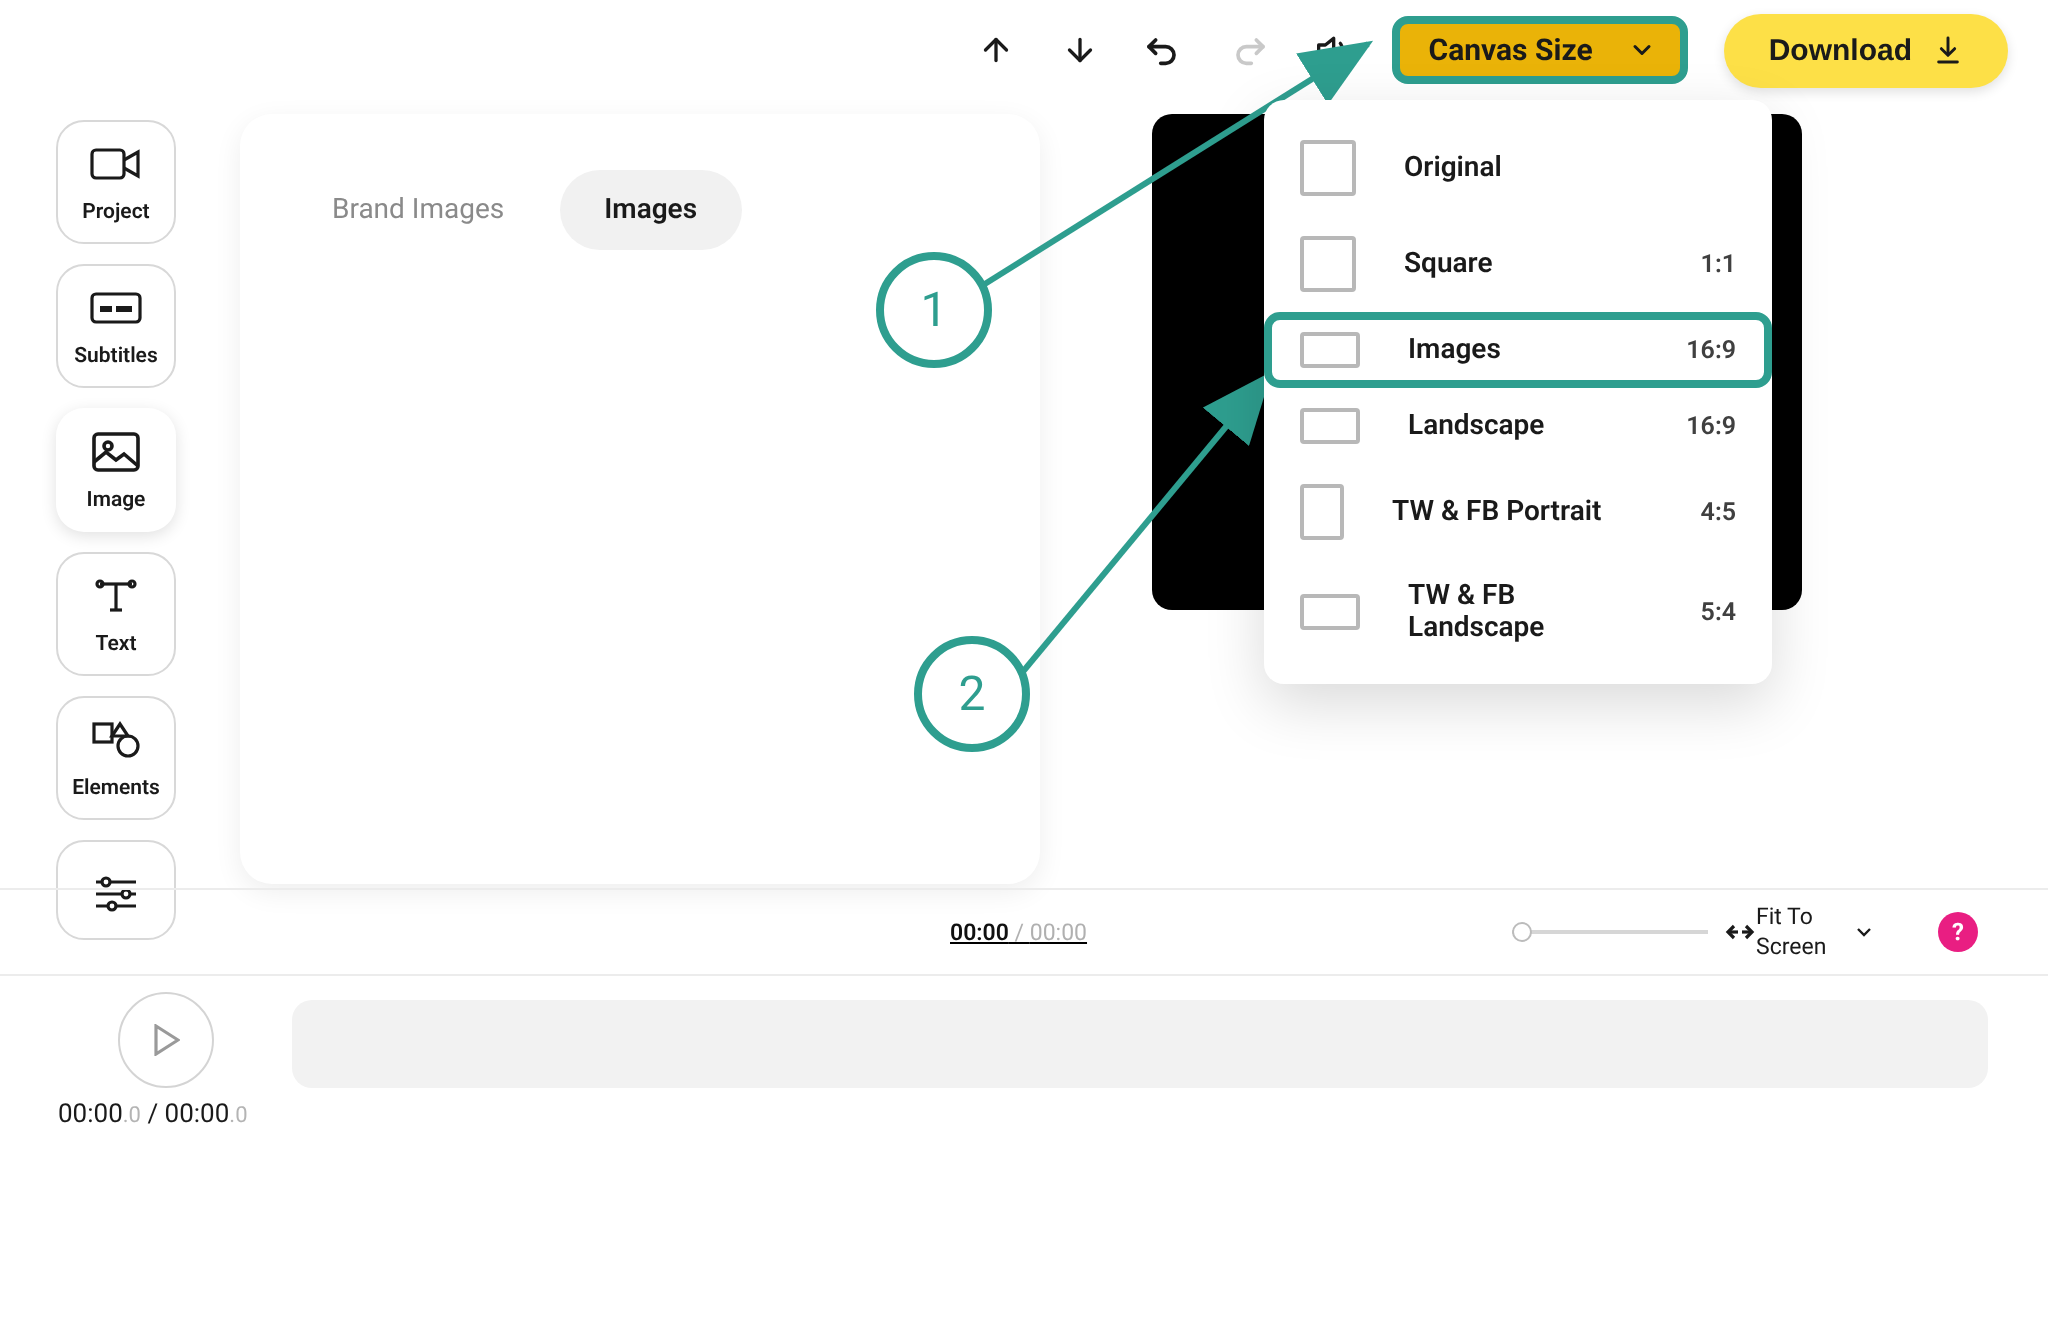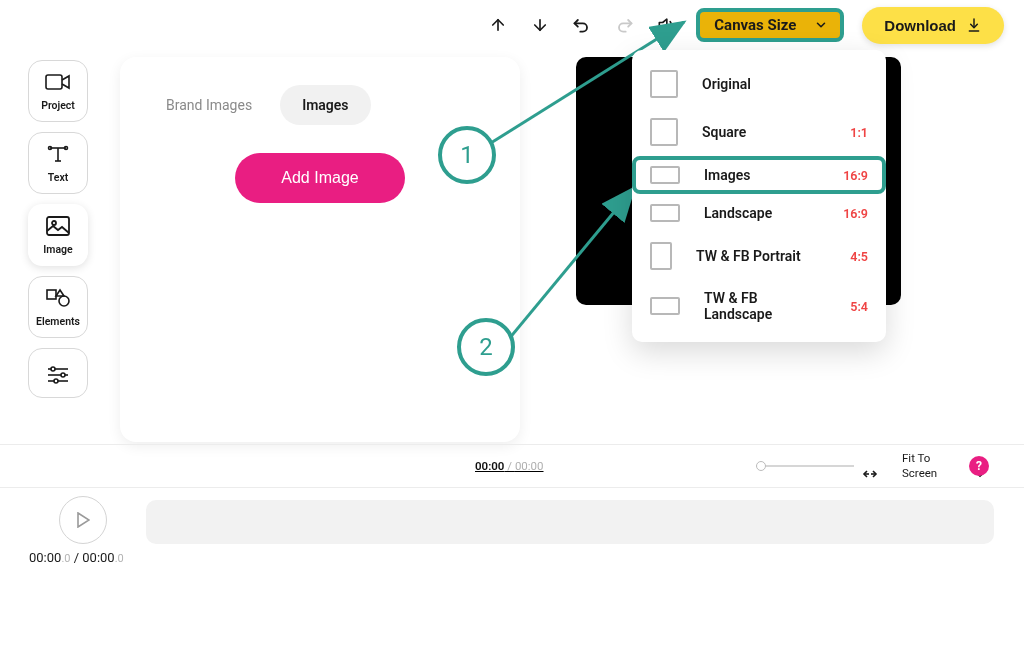--- a/index.html
+++ b/index.html
@@ -30,38 +30,38 @@
     .add-image-btn { margin:28px auto 0; display:block; width:170px; height:50px; border:none; border-radius:26px; background:#e91e82; color:#fff; font-size:16px; font-weight:500; cursor:pointer; }
 
     
     .canvas-dropdown { position:absolute; top:50px; left:632px; width:254px; background:#fff; border-radius:10px; box-shadow:0 10px 30px rgba(0,0,0,0.15); padding:10px 0; z-index:5; }
     .dd-item { display:flex; align-items:center; gap:24px; padding:10px 18px; cursor:pointer; position:relative; }
     .dd-item .thumb { width:28px; height:28px; border:2px solid #b8b8b8; border-radius:2px; }
     .dd-item .thumb.square { width:28px; height:28px; }
     .dd-item .thumb.wide { width:30px; height:18px; }
     .dd-item .thumb.portrait { width:22px; height:28px; }
     .dd-item .name { font-size:14px; font-weight:600; color:#1a1a1a; flex:1; }
-    .dd-item .ratio { font-size:12.5px; font-weight:600; color:#ef4444; }
+    .dd-item .ratio { font-size:12.5px; font-weight:600; color:#404040; }
     .dd-item.highlighted { outline:4px solid #2e9e8f; outline-offset:-4px; border-radius:8px; }
 
     
     .video-preview { position:absolute; top:57px; left:576px; width:325px; height:248px; background:#000; border-radius:10px; z-index:1; }
 
     
     .anno-circle { position:absolute; width:58px; height:58px; border:4px solid #2e9e8f; border-radius:50%; background:#fff; display:flex; align-items:center; justify-content:center; font-size:24px; color:#2e9e8f; font-weight:400; z-index:6; }
     .anno-line { position:absolute; z-index:4; }
 
     
     .time-bar { position:absolute; top:444px; left:0; width:1024px; height:44px; border-top:1px solid #ececec; border-bottom:1px solid #ececec; display:flex; align-items:center; }
     .time-bar .time-label { position:absolute; left:475px; font-size:11.5px;text-decoration:underline; }
     .time-bar .time-label .cur { color:#101010; font-weight:600; }
     .time-bar .time-label .dur { color:#b0b0b0; }
     .zoom-slider { position:absolute; left:756px; top:50%; transform:translateY(-50%); width:98px; height:2px; background:#d6d6d6; }
     .zoom-slider .dot { position:absolute; left:0; top:-4px; width:10px; height:10px; border-radius:50%; background:#fff; border:1px solid #bcbcbc; }
-    .fit-block { position:absolute; left:862px; display:flex; align-items:flex-end; gap:24px; }
+    .fit-block { position:absolute; left:862px; display:flex; align-items:center; gap:0; }
     .fit-block .fit-icon { color:#1a1a1a; }
     .fit-block .fit-text { font-size:11.5px; color:#1a1a1a; line-height:1.3; width:48px; }
     .fit-block .chev { color:#1a1a1a; }
     .help-dot { position:absolute; left:969px; width:20px; height:20px; border-radius:50%; background:#e91e82; color:#fff; font-size:12px; font-weight:700; display:flex; align-items:center; justify-content:center; cursor:pointer; }
 
     
     .timeline-area { position:absolute; top:490px; left:0; width:820px; height:170px; }
     .play-circle { position:absolute; top:6px; left:59px; width:48px; height:48px; border:1px solid #d4d4d4; border-radius:50%; display:flex; align-items:center; justify-content:center; cursor:pointer; }
     .pcounter { position:absolute; top:60px; left:29px; font-size:13px; color:#1a1a1a; }
     .pcounter .sm { color:#b4b4b4; font-size:11px; }
@@ -122,39 +122,49 @@
     <div class="ico">
       <svg width="26" height="18" viewBox="0 0 26 18" fill="none" stroke="#1a1a1a" stroke-width="1.6">
           <rect x="1" y="2" width="16" height="14" rx="2"></rect>
           <path d="M17 7l7-4v12l-7-4"></path>
         </svg>
     </div>
     <div class="lbl">Project</div>
   </div>
   <div class="nav-item outlined">
     <div class="ico">
+      <svg width="26" height="16" viewBox="0 0 26 16" fill="none" stroke="#1a1a1a" stroke-width="1.6">
+          <rect x="1" y="1" width="24" height="14" rx="2"></rect>
+          <rect x="5" y="7" width="6" height="3" fill="#1a1a1a" stroke="none"></rect>
+          <rect x="13" y="7" width="8" height="3" fill="#1a1a1a" stroke="none"></rect>
+        </svg>
+    </div>
+    <div class="lbl">Subtitles</div>
+  </div>
+  <div class="nav-item active">
+    <div class="ico">
+      <svg width="24" height="20" viewBox="0 0 24 20" fill="none" stroke="#1a1a1a" stroke-width="1.8">
+          <rect x="1" y="1" width="22" height="18" rx="2"></rect>
+          <circle cx="8" cy="7" r="2"></circle>
+          <path d="M1 15l6-5 5 4 4-3 7 6"></path>
+        </svg>
+    </div>
+    <div class="lbl">Image</div>
+  </div>
+  <div class="nav-item outlined">
+    <div class="ico">
       <svg width="22" height="20" viewBox="0 0 22 20" fill="none" stroke="#1a1a1a" stroke-width="1.6">
           <path d="M3 4h16"></path>
           <path d="M11 4v13"></path>
           <path d="M8 17h6"></path>
           <circle cx="3" cy="4" r="1.5"></circle>
           <circle cx="19" cy="4" r="1.5"></circle>
         </svg>
     </div>
     <div class="lbl">Text</div>
-  </div>
-  <div class="nav-item active">
-    <div class="ico">
-      <svg width="24" height="20" viewBox="0 0 24 20" fill="none" stroke="#1a1a1a" stroke-width="1.8">
-          <rect x="1" y="1" width="22" height="18" rx="2"></rect>
-          <circle cx="8" cy="7" r="2"></circle>
-          <path d="M1 15l6-5 5 4 4-3 7 6"></path>
-        </svg>
-    </div>
-    <div class="lbl">Image</div>
   </div>
   <div class="nav-item outlined">
     <div class="ico">
       <svg width="24" height="20" viewBox="0 0 24 20" fill="none" stroke="#1a1a1a" stroke-width="1.6">
           <rect x="1" y="2" width="9" height="9"></rect>
           <circle cx="18" cy="13" r="5"></circle>
           <path d="M14 2l4 6h-8z" fill="none"></path>
         </svg>
     </div>
     <div class="lbl">Elements</div>
@@ -173,21 +183,20 @@
   </div>
 </div>
 
 <div class="video-preview"></div>
 
 <div class="image-panel">
   <div class="tabs-row">
     <div class="tab">Brand Images</div>
     <div class="tab active">Images</div>
   </div>
-  <button class="add-image-btn">Add Image</button>
 </div>
 
 <div class="canvas-dropdown">
   <div class="dd-item">
     <div class="thumb square"></div>
     <div class="name">Original</div>
     <div class="ratio"></div>
   </div>
   <div class="dd-item">
     <div class="thumb square"></div>

